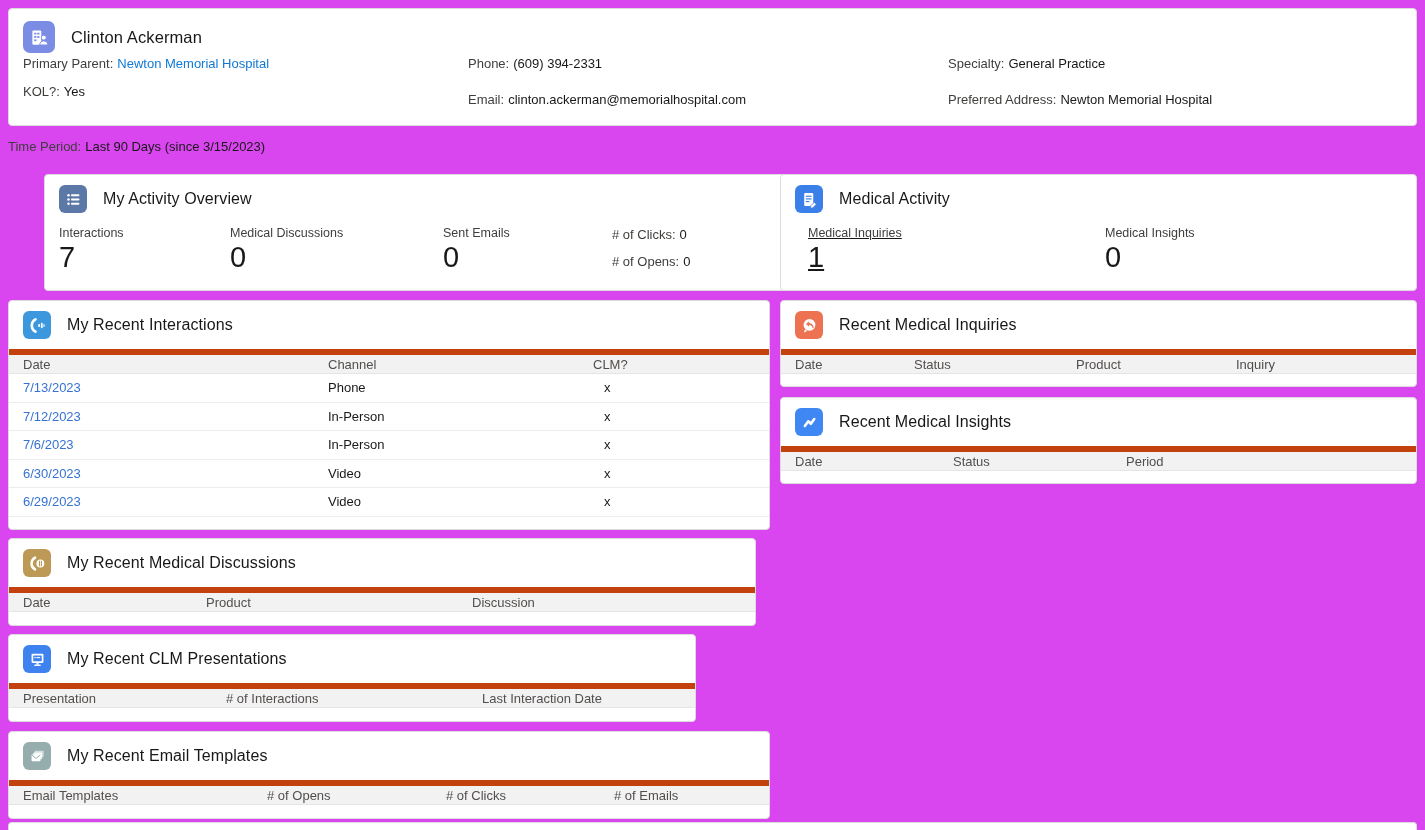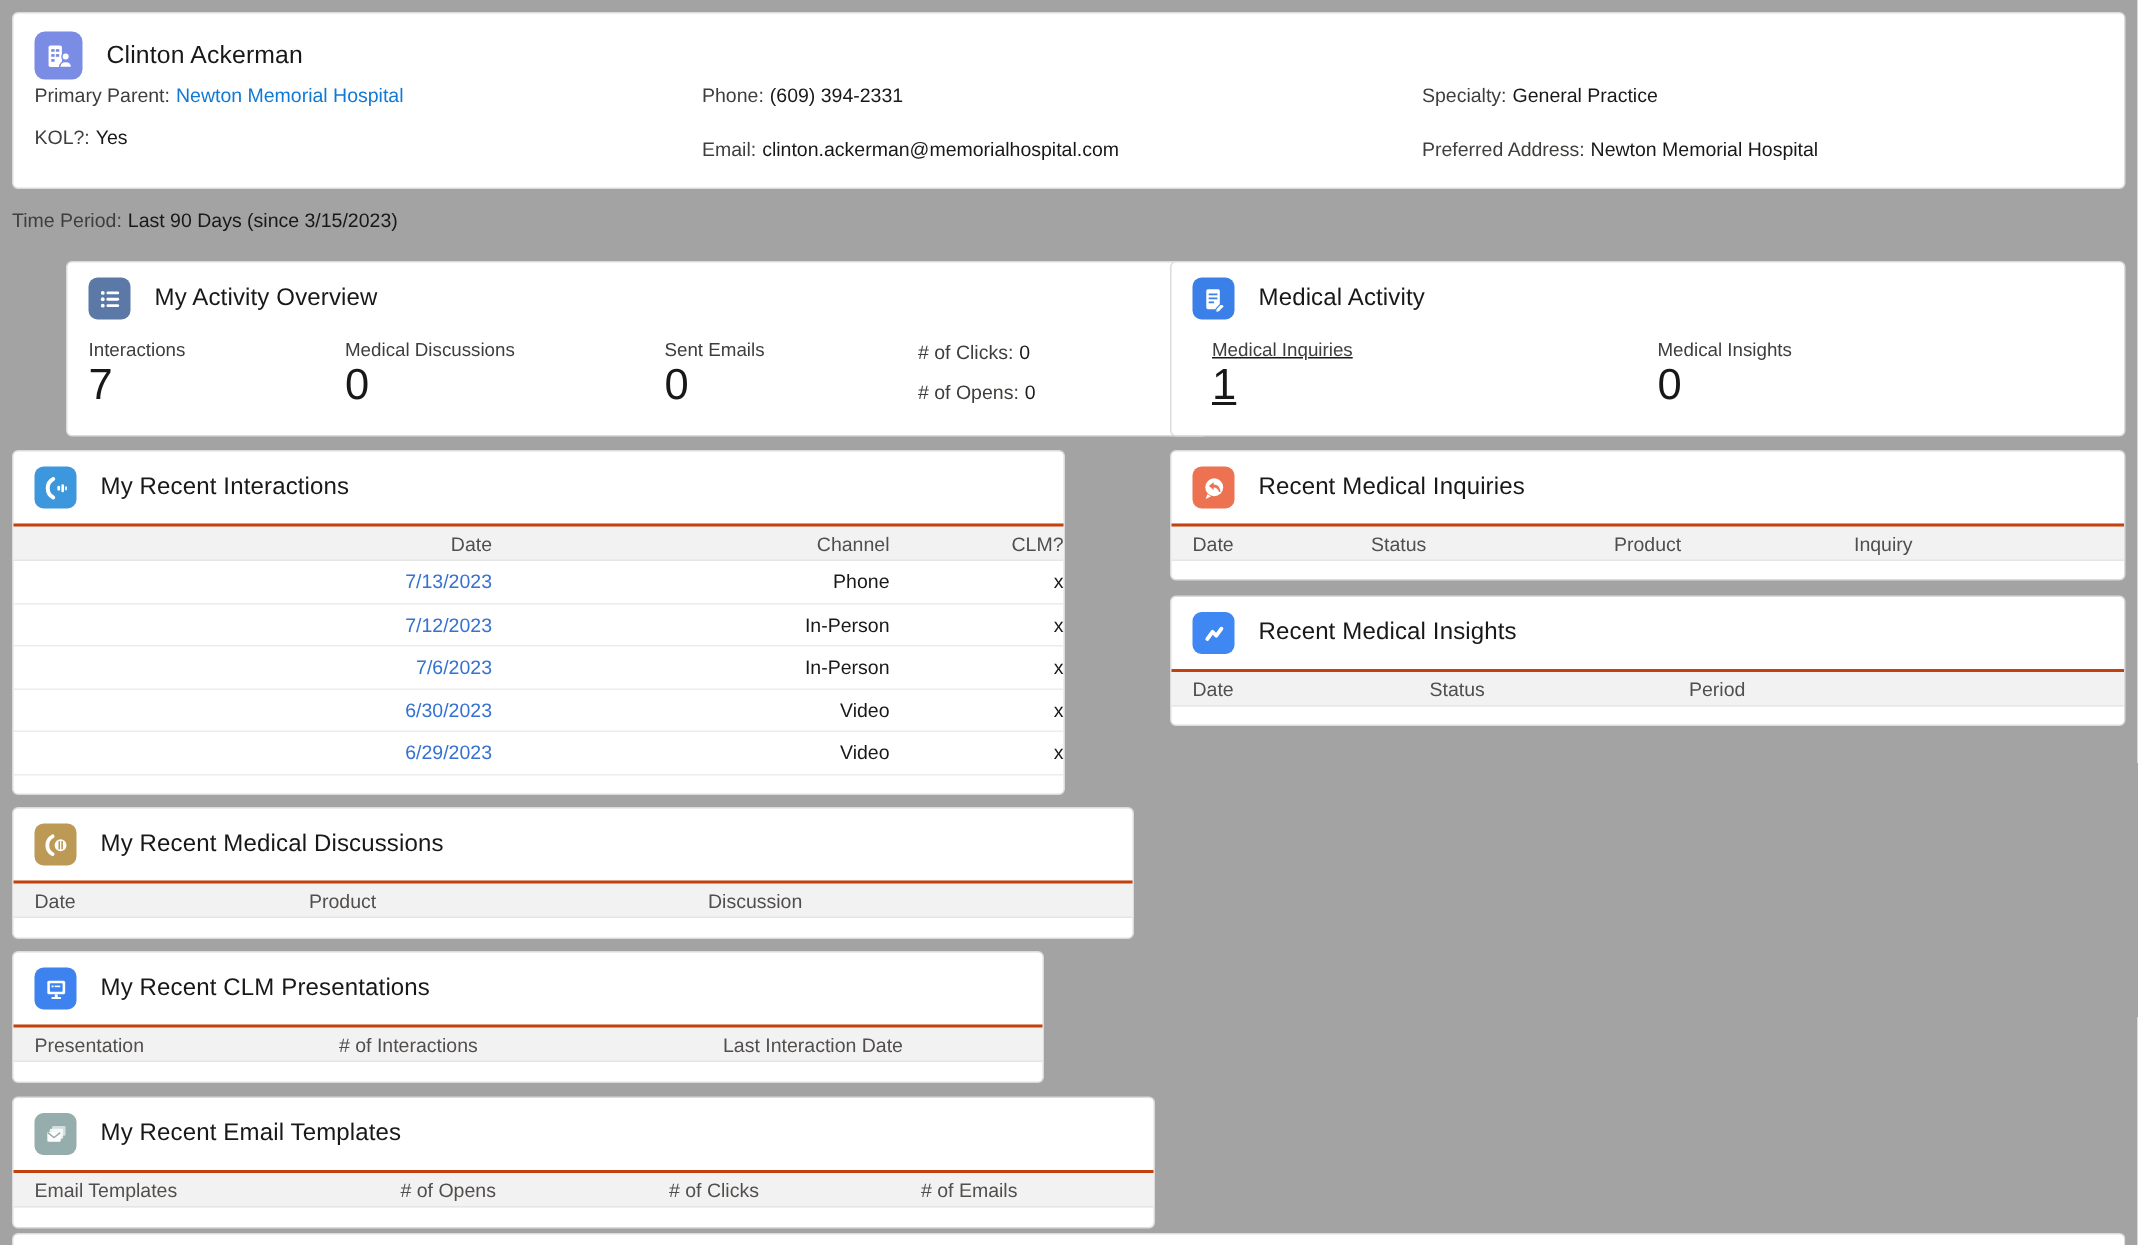--- a/index.html
+++ b/index.html
@@ -1,19 +1,19 @@
 <!DOCTYPE html>
 <html style="--link-color: #1079d6; --date-link-color: #3572d2;"><head>
 <meta charset="utf-8">
 <style>
   * { margin:0; padding:0; box-sizing:border-box; }
   html,body { background:#ffffff; }
   .page {
     position:relative; width:1425px; height:830px; overflow:hidden;
-    background:#a3a3a3;
+    background:#d946ef;
     font-family:"Liberation Sans", sans-serif;
     color:#181818;
   }
   .card {
     position:absolute; background:#fff;
     border:1px solid #dcdcdc; border-radius:4px;
   }
   .card-head { display:flex; align-items:center; padding:10px 14px; }
   .card-title { font-size:16px; color:#181818; margin-left:16px; letter-spacing:.1px; }
   .icon32 { width:32px; height:32px; border-radius:7px; display:flex; align-items:center; justify-content:center; flex:0 0 32px; }
@@ -22,21 +22,21 @@
   .f-label { color:#3e3e3c; }
   .f-value { color:#181818; margin-left:4px; }
   .f-link { color:var(--link-color,#1079d6); margin-left:4px; text-decoration:none; cursor:pointer; }
   .time-period { position:absolute; left:8px; top:139px; font-size:13px; }
   .stat { position:absolute; top:51px; }
   .stat-label { font-size:12.5px; color:#3e3e3c; }
   .stat-value { font-size:29px; font-weight:300; color:#181818; line-height:1.1; margin-top:2px; }
   .istat { position:absolute; left:567px; font-size:13px; white-space:nowrap; }
   .thead {
     display:flex; align-items:center; height:25px;
-    background:#f3f2f2; border-top:2px solid #c2410c; border-bottom:1px solid #e5e5e5;
+    background:#f3f2f2; border-top:6px solid #c2410c; border-bottom:1px solid #e5e5e5;
     font-size:13px; color:#514f4d;
   }
   .th, .td { display:block; }
   .tr { display:flex; align-items:center; height:28.5px; border-bottom:1px solid #ececec; font-size:13px; color:#181818; }
   .c1 { padding-left:14px; }
   .date-link { color:var(--date-link-color,#3572d2); text-decoration:none; cursor:pointer; }
   .empty-body { height:13px; }
   
   .t-int .c1{width:319px;} .t-int .c2{width:265px;} .t-int .c3{flex:1; padding-left:11px;}
   .t-inq .c1{width:133px;} .t-inq .c2{width:162px;} .t-inq .c3{width:160px;} .t-inq .c4{flex:1;}
@@ -147,21 +147,21 @@
     <div class="stat" style="left:27px;text-decoration:underline;">
       <div class="stat-label">Medical Inquiries</div>
       <div class="stat-value">1</div>
     </div>
     <div class="stat" style="left:324px;">
       <div class="stat-label">Medical Insights</div>
       <div class="stat-value">0</div>
     </div>
   </div>
 
-  <div class="card t-int" style="left:8px; top:300px; width:702px; height:230px;text-align:right;">
+  <div class="card t-int" style="left:8px; top:300px; width:762px; height:230px;">
     <div class="card-head">
       <span class="icon28" style="background: rgb(61, 151, 221); color: rgb(61, 151, 221);">
         <svg width="17" height="17" viewBox="0 0 16 16" aria-hidden="true">
           <path d="M6.1 2.2 a6.6 6.6 0 0 0 0 11.6" stroke="#fff" stroke-width="2.5" fill="none" stroke-linecap="round"></path>
           <rect x="8.7" y="6.5" width="1.7" height="3" rx="0.85" fill="#fff"></rect>
           <rect x="11.2" y="5.5" width="1.7" height="5" rx="0.85" fill="#fff"></rect>
           <rect x="13.6" y="6.7" width="1.1" height="2.6" rx="0.55" fill="#fff"></rect>
         </svg>
       </span>
       <span class="card-title">My Recent Interactions</span>

